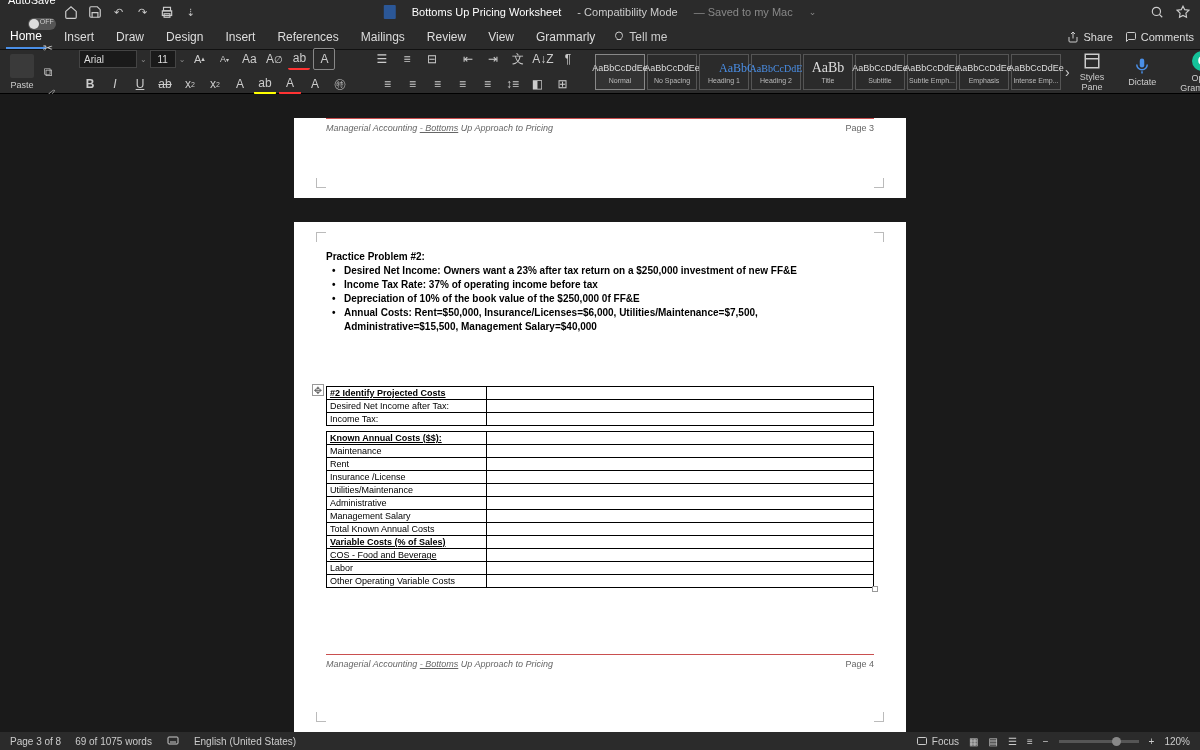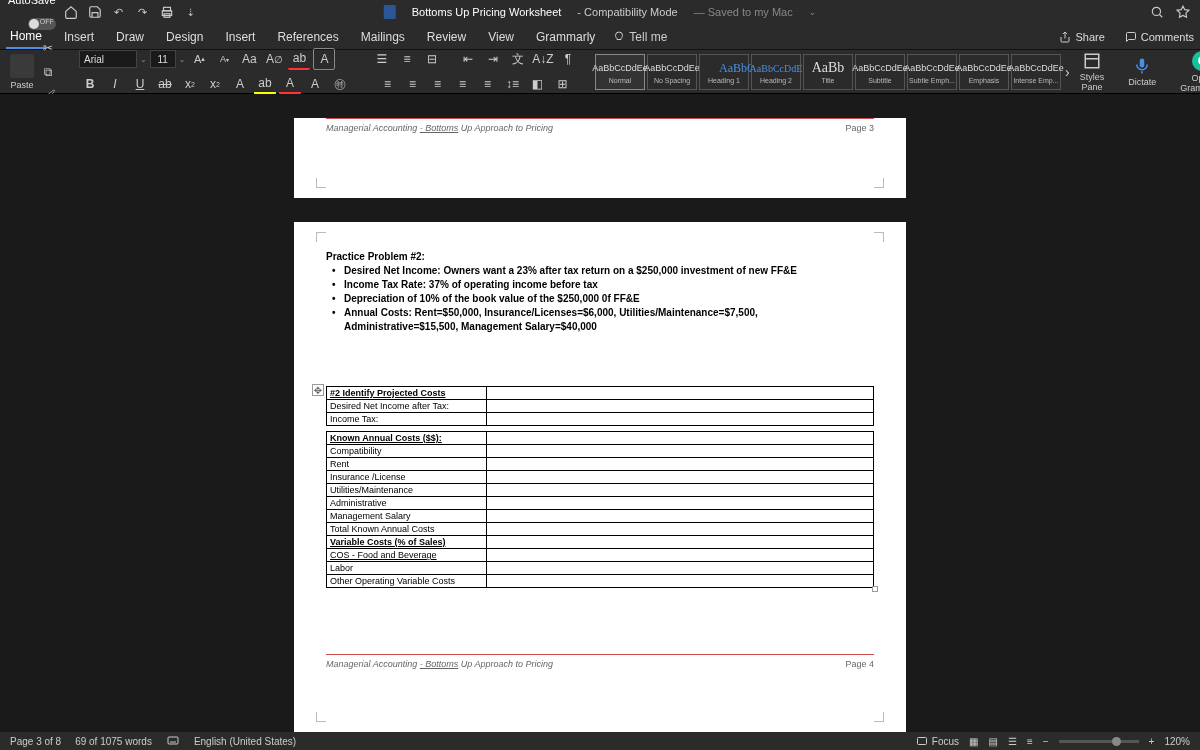--- a/index.html
+++ b/index.html
@@ -18,21 +18,21 @@
 .titlebar .doctitle { color:#fff; }
 .titlebar .docmode { color:#ccc; }
 .titlebar .docsaved { color:#888; }
 .titlebar .right { margin-left:auto; display:flex; gap:8px; }
 
 
 .tabs { height:26px; background:#2b2b2b; display:flex; align-items:center; padding:0 6px; gap:14px; font-size:12px; border-bottom:1px solid #111; }
 .tabs .tab { color:#ddd; cursor:pointer; padding:4px 4px; }
 .tabs .tab.active { color:#fff; border-bottom:2px solid #4a8fe7; }
 .tabs .tellme { color:#ccc; display:flex; align-items:center; gap:4px; }
-.tabs .right { margin-left:auto; display:flex; gap:20px; font-size:11px; }
+.tabs .right { margin-left:auto; display:flex; gap:12px; font-size:11px; }
 .tabs .right .btn { display:flex; align-items:center; gap:4px; color:#ddd; cursor:pointer; }
 
 
 .ribbon { height:44px; background:#2b2b2b; display:flex; align-items:center; padding:0 6px; gap:4px; border-bottom:1px solid #000; }
 .ribbon .group { display:flex; align-items:center; gap:3px; padding:0 4px; }
 .ribbon .vsep { width:1px; height:34px; background:#444; margin:0 2px; }
 .ribbon .rb { width:22px; height:22px; display:flex; align-items:center; justify-content:center; color:#ccc; font-size:12px; cursor:pointer; border-radius:2px; }
 .ribbon .paste { display:flex; flex-direction:column; align-items:center; gap:2px; }
 .ribbon .paste .clip { width:24px; height:24px; background:#3a3a3a; border-radius:2px; }
 .ribbon .fontname { width:58px; height:18px; background:#1a1a1a; border:1px solid #444; color:#ddd; font-size:10px; padding:0 4px; }
@@ -349,21 +349,21 @@
               <td></td>
             </tr>
         <tr>
               <td class="spacer" colspan="2"></td>
             </tr>
         <tr>
               <td class="lbl sect">Known Annual Costs ($$):</td>
               <td></td>
             </tr>
         <tr>
-              <td class="lbl">Compatibility</td>
+              <td class="lbl">Maintenance</td>
               <td></td>
             </tr>
         <tr>
               <td class="lbl">Rent</td>
               <td></td>
             </tr>
         <tr>
               <td class="lbl">Insurance /License</td>
               <td></td>
             </tr>

